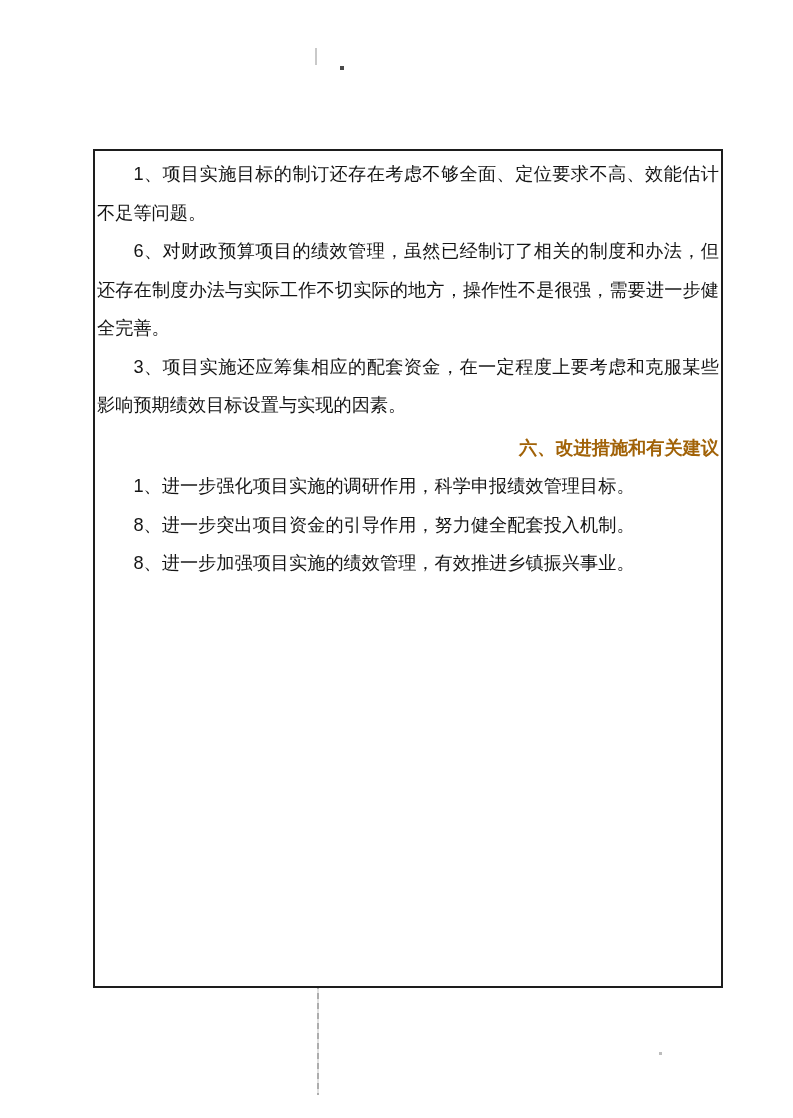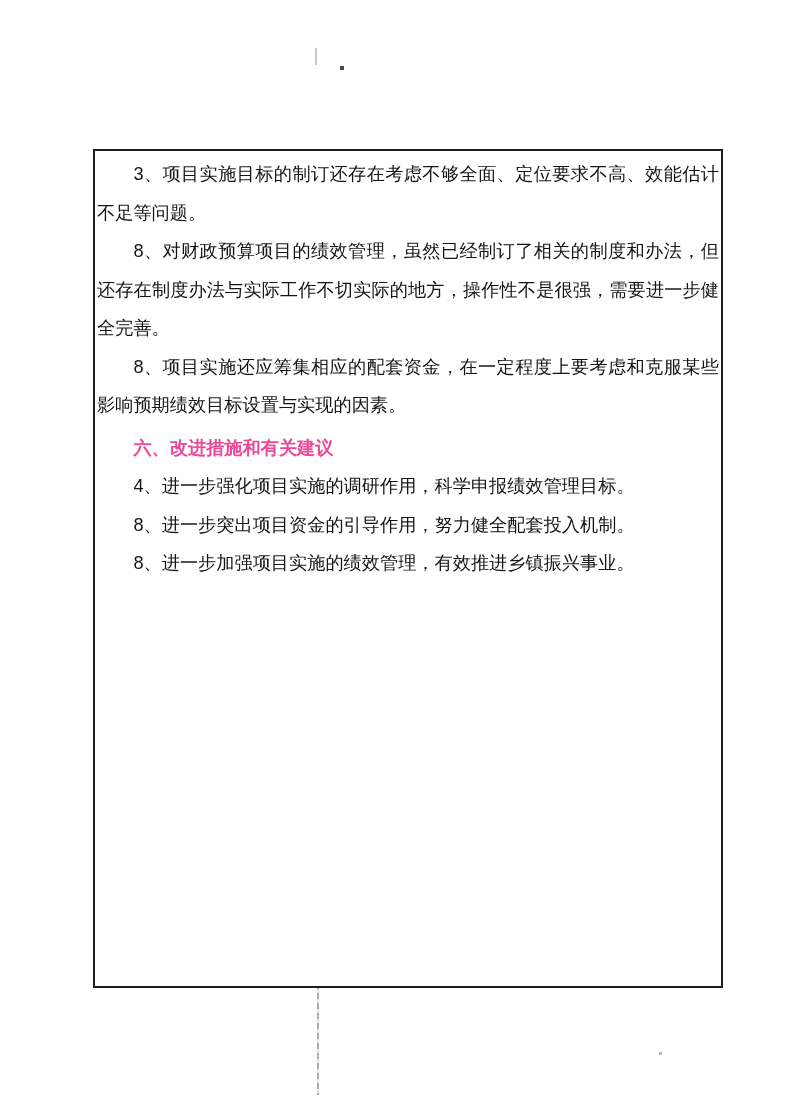--- a/index.html
+++ b/index.html
@@ -31,23 +31,23 @@
     font-size: 18.2px;
     line-height: 38.5px;
     color: #141414;
     text-align: justify;
     text-indent: 2em;
     word-break: break-all;
     font-weight: 400;
   }
   .heading {
     font-weight: 700;
-    color: #ec4899;
+    color: #a16207;
     margin-top: 4px;
-    text-align: left;
+    text-align: right;
   }
   
   .artifact {
     position: absolute;
     pointer-events: none;
   }
   .a-dash-top      { left: 315px; top: 48px;  width: 2px; height: 17px; background: #c9c9c9; }
   .a-speck-top     { left: 340px; top: 66px;  width: 4px; height: 4px;  background: #4a4a4a; }
   .a-dash-inbox    { left: 314px; top: 203px; width: 1px; height: 26px; background: #d6d6d6; }
   .a-dash-mid      { left: 317px; top: 688px; width: 2px; height: 49px;
@@ -67,22 +67,22 @@
   <div class="artifact a-dash-top"></div>
   <div class="artifact a-speck-top"></div>
   <div class="artifact a-dash-inbox"></div>
   <div class="artifact a-dash-mid"></div>
   <div class="artifact a-speck-mid"></div>
   <div class="artifact a-speck-right"></div>
   <div class="artifact a-line-bottom"></div>
   <div class="artifact a-speck-bottom"></div>
 
   <div class="doc-frame">
-    <p class="para">3、项目实施目标的制订还存在考虑不够全面、定位要求不高、效能估计不足等问题。</p>
-    <p class="para">8、对财政预算项目的绩效管理，虽然已经制订了相关的制度和办法，但还存在制度办法与实际工作不切实际的地方，操作性不是很强，需要进一步健全完善。</p>
-    <p class="para">8、项目实施还应筹集相应的配套资金，在一定程度上要考虑和克服某些影响预期绩效目标设置与实现的因素。</p>
+    <p class="para">1、项目实施目标的制订还存在考虑不够全面、定位要求不高、效能估计不足等问题。</p>
+    <p class="para">6、对财政预算项目的绩效管理，虽然已经制订了相关的制度和办法，但还存在制度办法与实际工作不切实际的地方，操作性不是很强，需要进一步健全完善。</p>
+    <p class="para">3、项目实施还应筹集相应的配套资金，在一定程度上要考虑和克服某些影响预期绩效目标设置与实现的因素。</p>
     <p class="para heading">六、改进措施和有关建议</p>
-    <p class="para">4、进一步强化项目实施的调研作用，科学申报绩效管理目标。</p>
+    <p class="para">1、进一步强化项目实施的调研作用，科学申报绩效管理目标。</p>
     <p class="para">8、进一步突出项目资金的引导作用，努力健全配套投入机制。</p>
     <p class="para">8、进一步加强项目实施的绩效管理，有效推进乡镇振兴事业。</p>
   </div>
 
 </div>
 
 </body></html>

